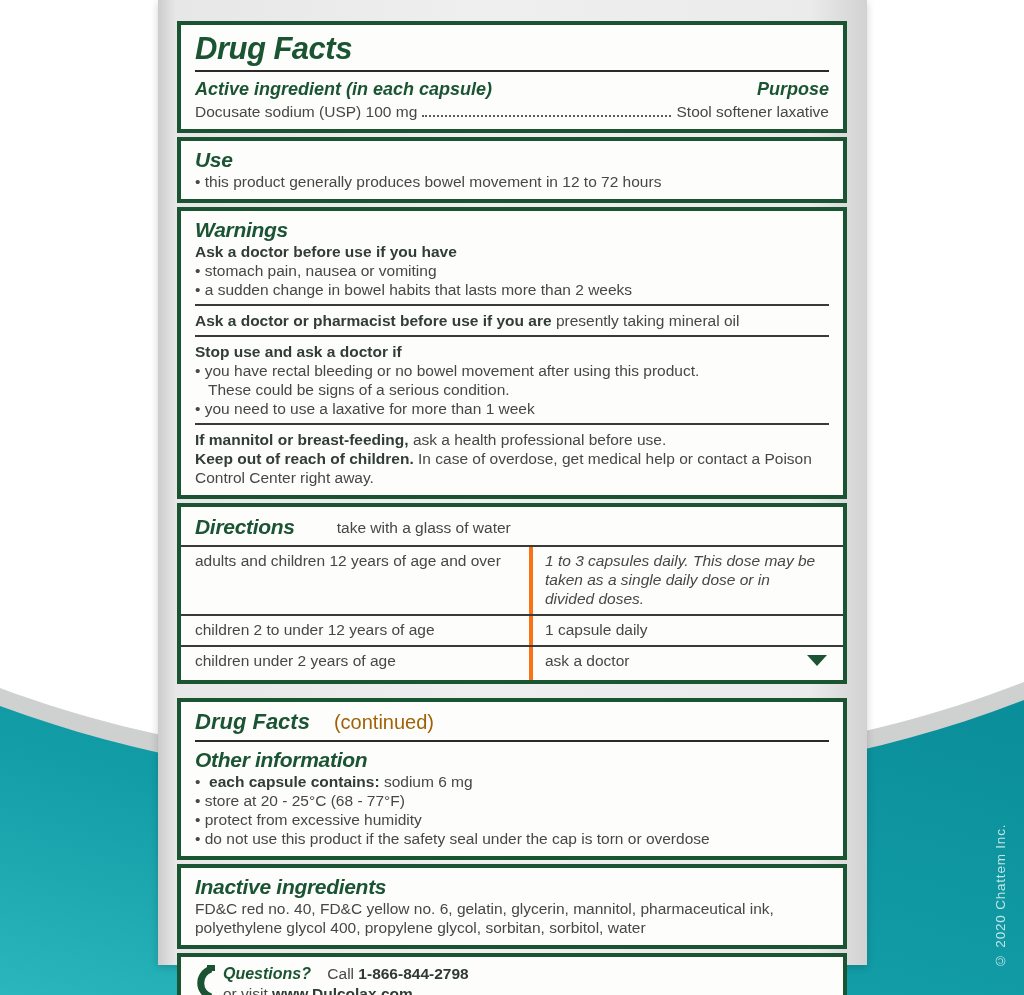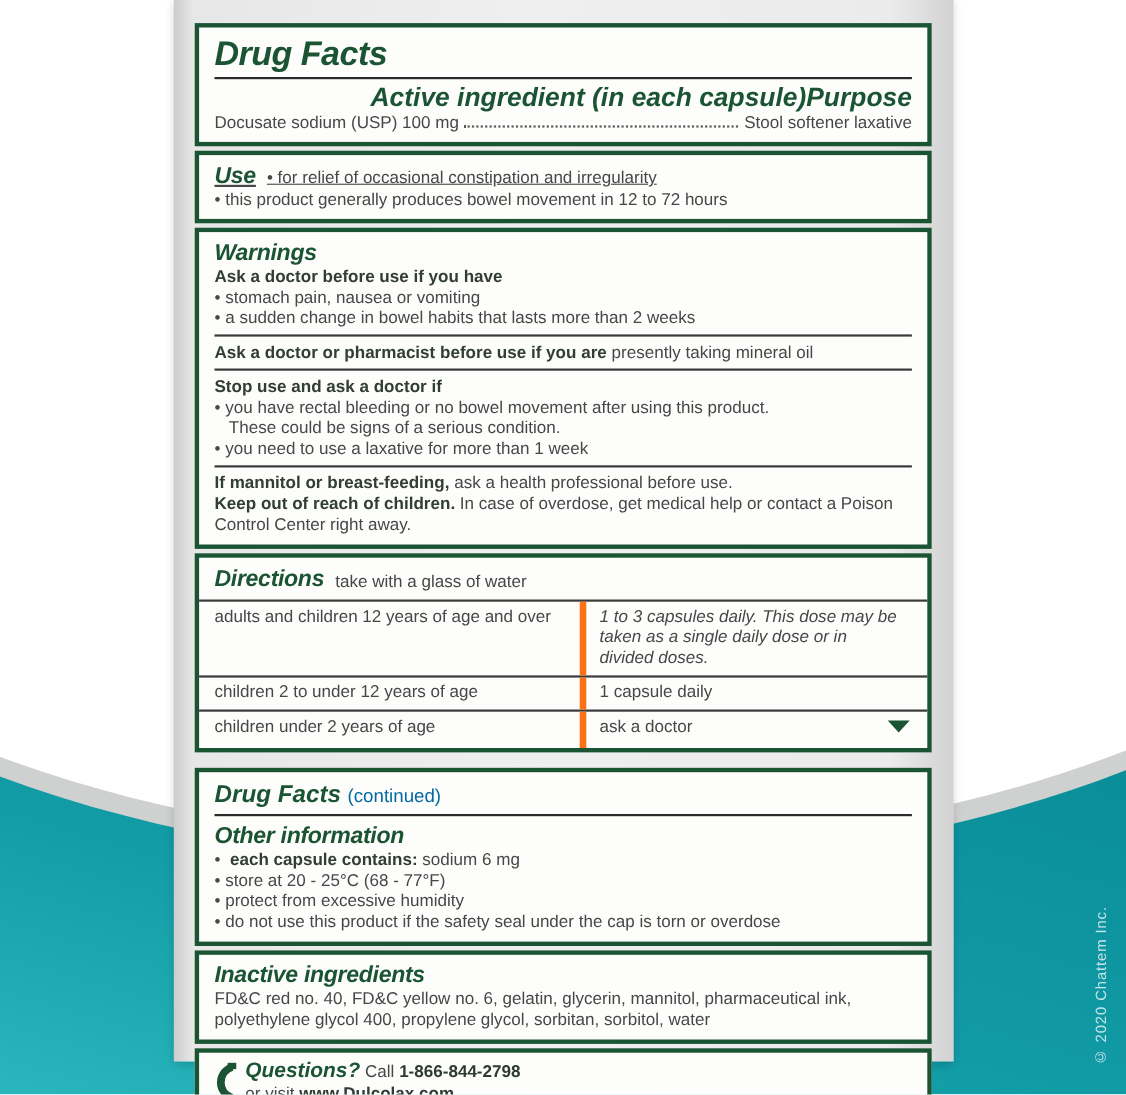--- a/index.html
+++ b/index.html
@@ -25,53 +25,53 @@
   .title-rule { border:none; border-top:2px solid #2a2a2a; margin:5px 0 6px 0; }
   .sec-head { font-weight:bold; font-style:italic; color:#1b5433; }
   .h20 { font-size:21px; line-height:24px; letter-spacing:-0.3px; }
   .lead { font-weight:bold; color:#323d35; }
   .rule { border:none; border-top:2px solid #3a3a3a; margin:5px 0; }
   .b { padding-left:13px; text-indent:-13px; }
   .b::before { content:"\2022\00a0"; }
   .cont { padding-left:13px; }
 
   
-  .ai-row { display:flex; justify-content:flex-end; align-items:baseline;
-            font-size:24px; line-height:22px; }
+  .ai-row { display:flex; justify-content:space-between; align-items:baseline;
+            font-size:18px; line-height:22px; }
   .dots-row { display:flex; align-items:baseline; margin-top:2px; }
   .leader { flex:1; border-bottom:2px dotted #5a5a5a; margin:0 5px 3px 5px; }
 
   
-  .inline-row { display:flex; align-items:baseline;text-decoration:underline; }
+  .inline-row { display:flex; align-items:baseline; }
   .use-head { margin-right:10px; }
 
   
   .box-directions { padding:6px 0 0 0; }
-  .dir-head { display:flex; align-items:flex-end; padding:2px 14px 6px 14px; }
+  .dir-head { display:flex; align-items:center; padding:2px 14px 6px 14px;gap:32px; }
   .dir-note { margin-left:10px; }
   .dir-table { border-top:2px solid #3a3a3a; }
   .dt-row { display:grid; grid-template-columns:352px 1fr; }
   .dt-row + .dt-row { border-top:2px solid #3a3a3a; }
-  .dt-who { border-right:6px solid #f97316; padding:4px 10px 6px 14px; }
+  .dt-who { border-right:4px solid #f97316; padding:4px 10px 6px 14px; }
   .dt-dose { padding:4px 10px 6px 12px; }
   .dose-flex { display:flex; justify-content:space-between; align-items:center;gap:31px; }
   .tri { width:0; height:0; border-left:10px solid transparent; border-right:10px solid transparent;
          border-top:11px solid #1b5433; margin-right:6px; }
   .r1 .dt-dose { max-width:300px;font-style:italic; }
   .r3 .dt-who, .r3 .dt-dose { padding-bottom:10px; }
 
   
-  .cont-suffix { font-size:17px; color:#0369a1; margin-left:6px; font-weight:normal; }
+  .cont-suffix { font-size:20px; color:#a16207; margin-left:24px; font-weight:normal; }
   .title-sm { font-size:22px; line-height:26px; }
 
   
   .q-row { display:flex; align-items:center; }
   .q-icon { flex:0 0 auto; margin:0 8px 0 0; }
   .q-lines .l1, .q-lines .l2 { line-height:20px; }
-  .q-head { font-size:19px; margin-right:0; }
+  .q-head { font-size:16px; margin-right:12px; }
   .bold-dark { font-weight:bold; color:#2f3a32; }
 
   
   .copyright { position:absolute; right:16px; top:788px; height:180px; z-index:3;
                writing-mode:vertical-rl; transform:rotate(180deg);
                color:rgba(225,242,242,0.85); font-size:13.5px; letter-spacing:0.8px; }
 </style>
 </head>
 <body>
 
@@ -102,21 +102,20 @@
         <div class="dots-row">
           <span>Docusate sodium (USP) 100 mg</span>
           <span class="leader"></span>
           <span>Stool softener laxative</span>
         </div>
       </div>
 
       <div class="dfbox">
         <div class="inline-row">
           <span class="sec-head h20 use-head">Use</span>
-          <span class="b">for relief of occasional constipation and irregularity</span>
         </div>
         <div class="b">this product generally produces bowel movement in 12 to 72 hours</div>
       </div>
 
       <div class="dfbox">
         <div class="sec-head h20">Warnings</div>
         <div class="lead">Ask a doctor before use if you have</div>
         <div class="b">stomach pain, nausea or vomiting</div>
         <div class="b">a sudden change in bowel habits that lasts more than 2 weeks</div>
         <hr class="rule">

